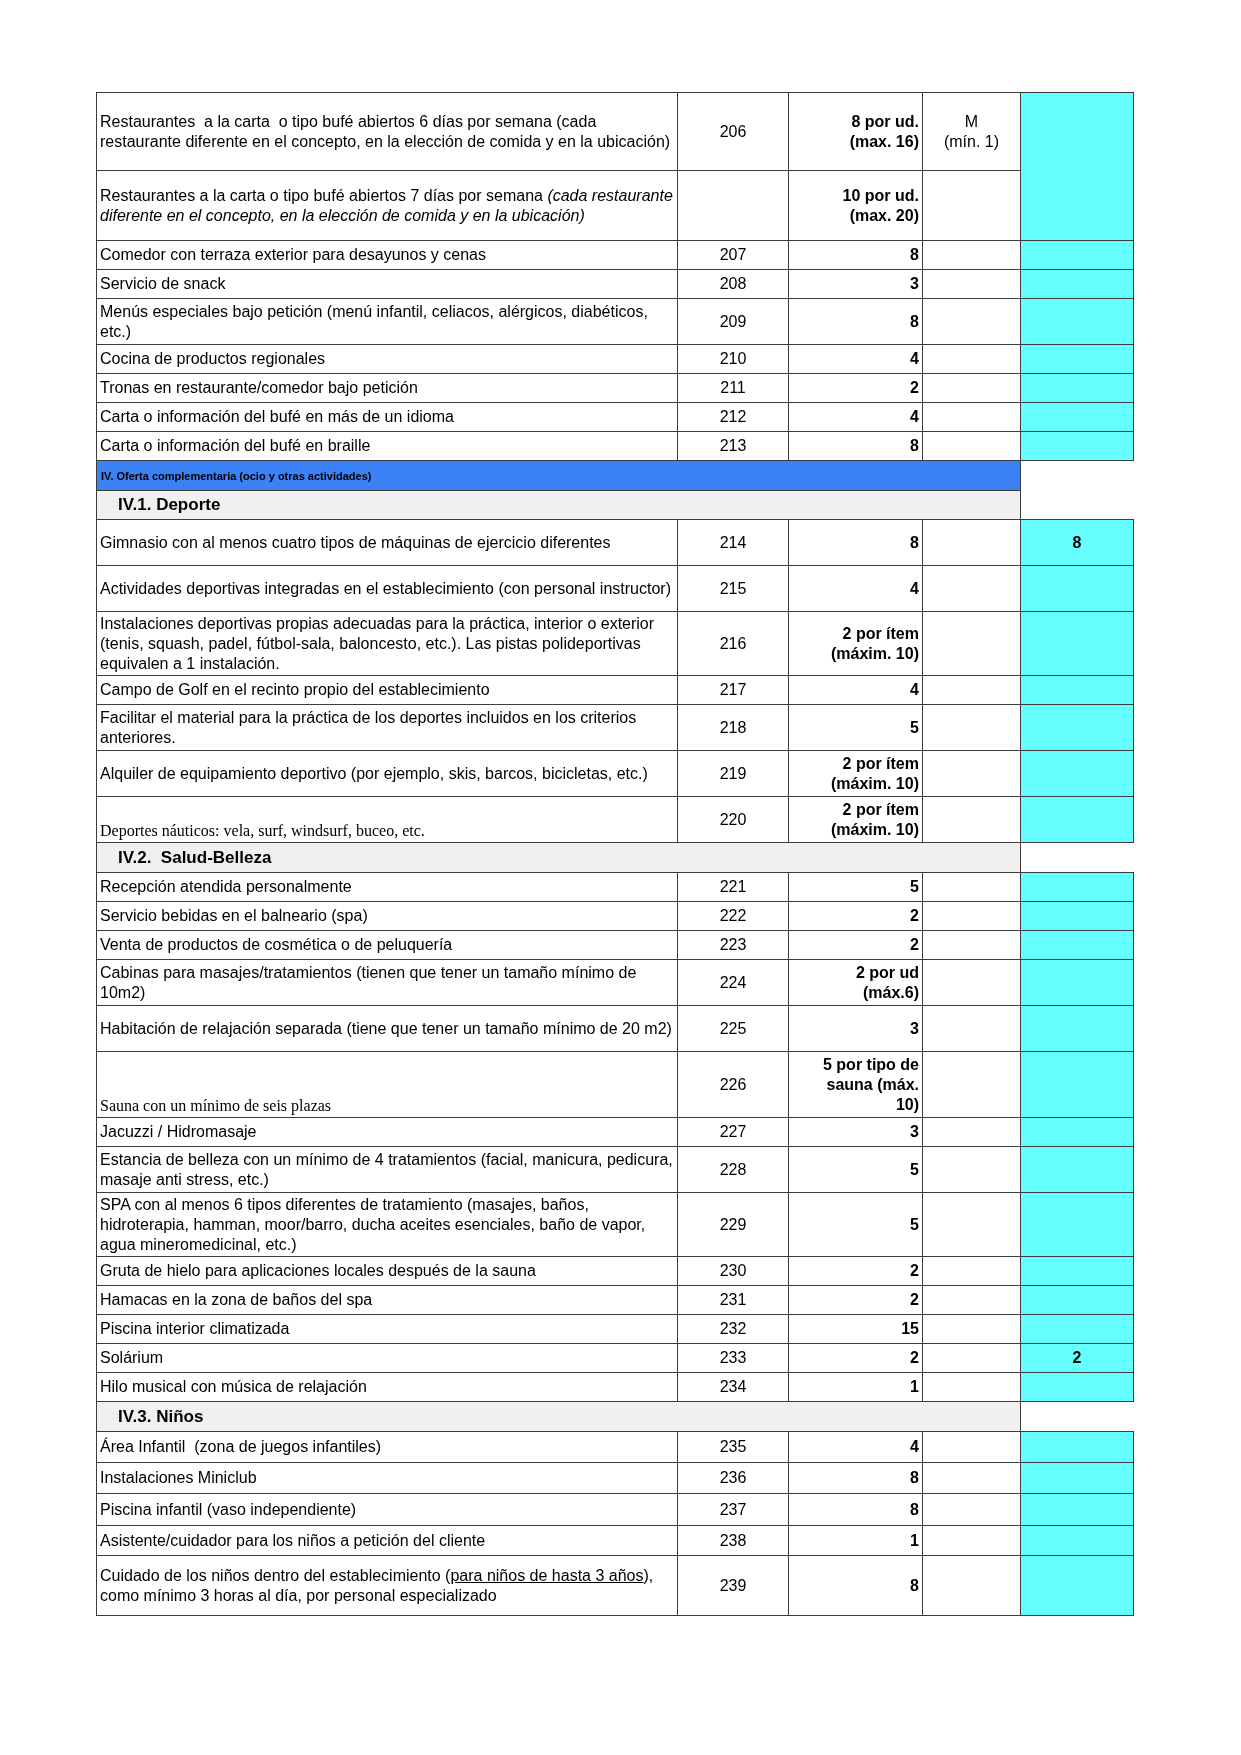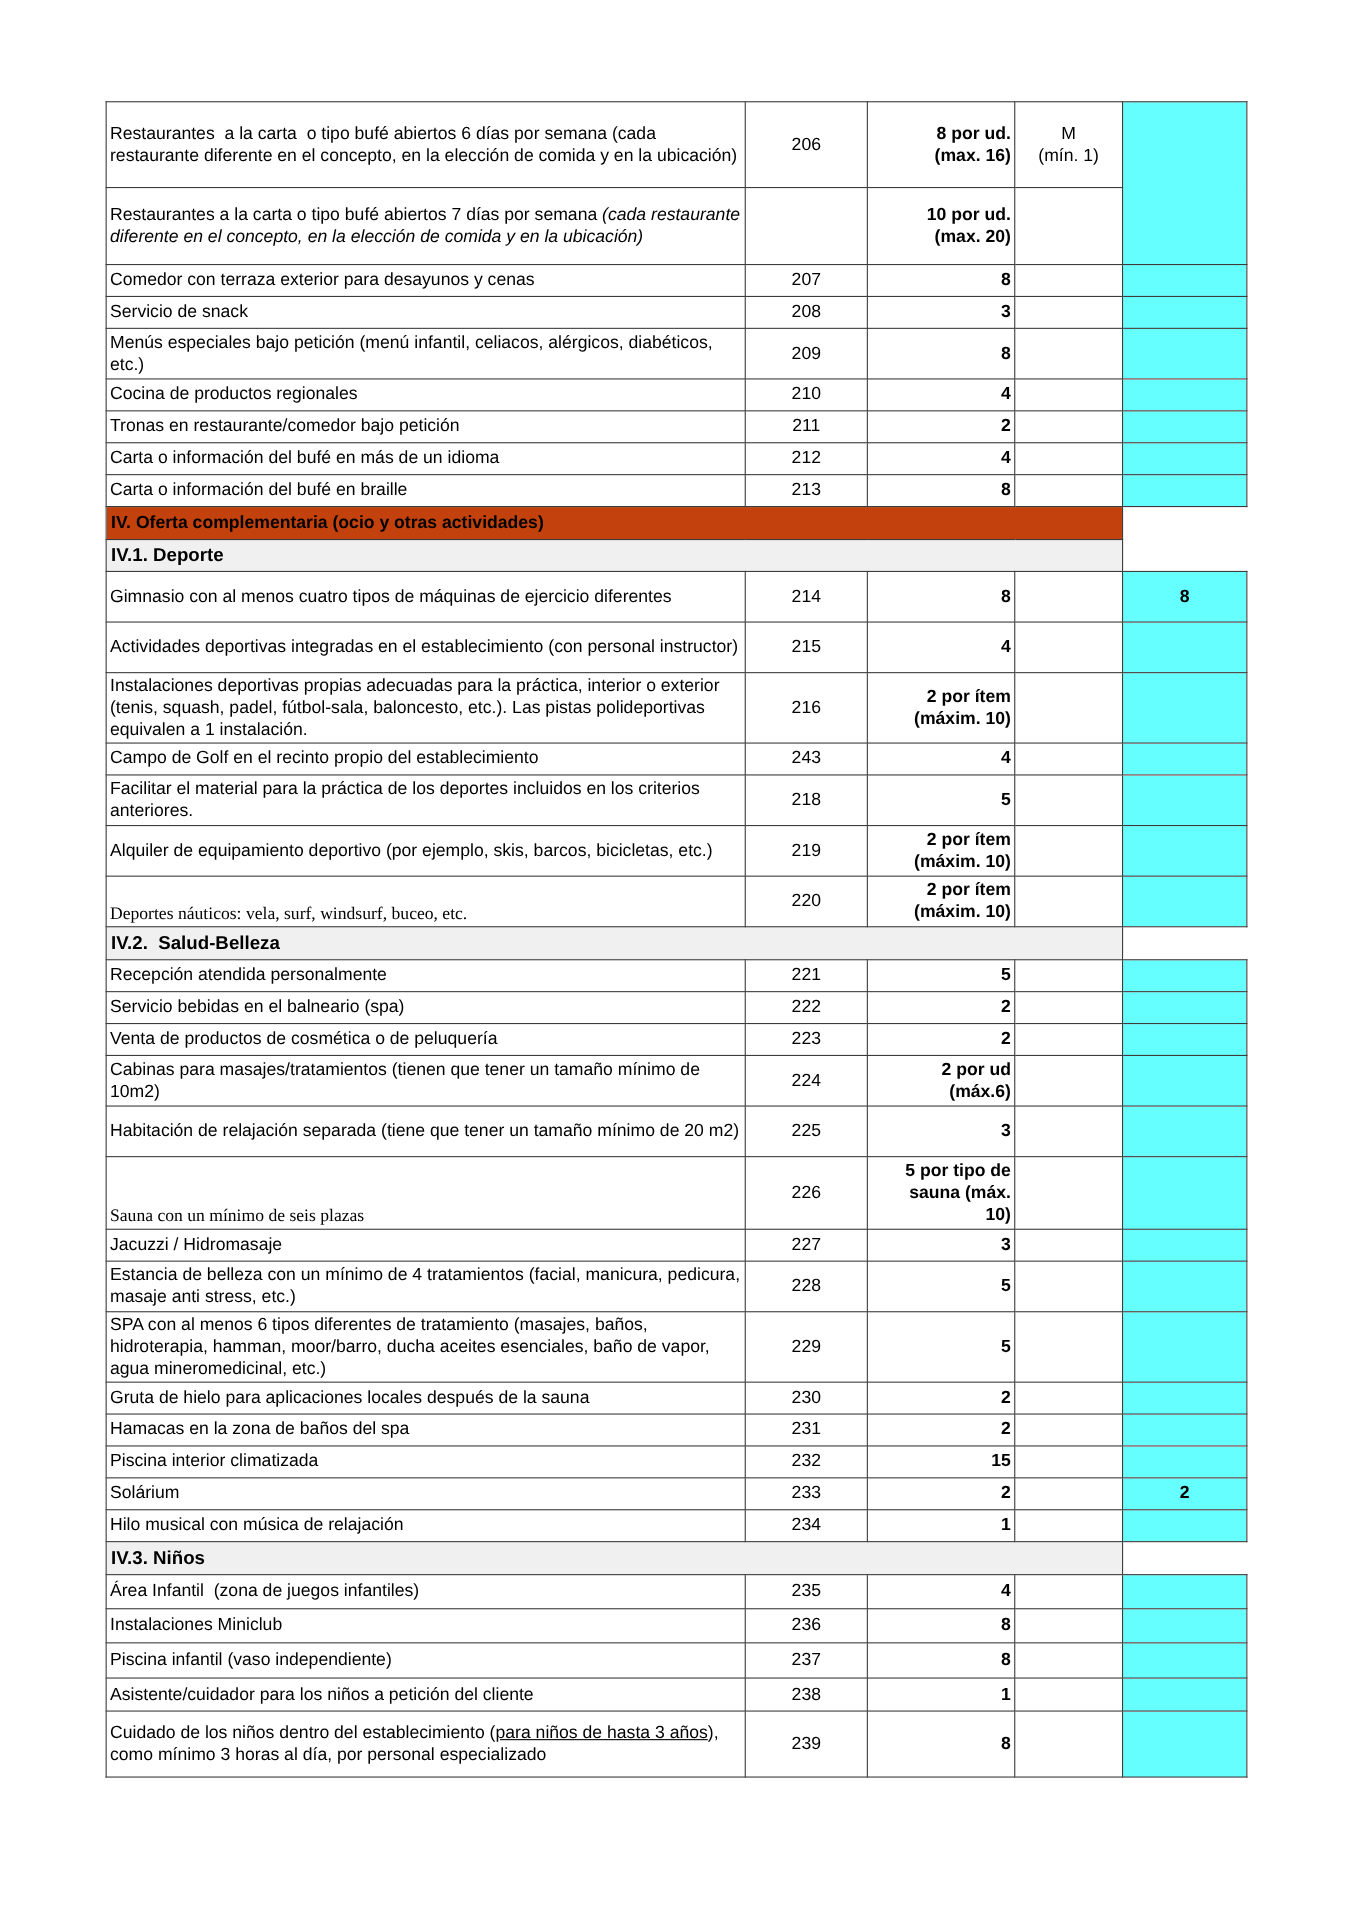--- a/index.html
+++ b/index.html
@@ -23,22 +23,22 @@
     line-height:20px;
     vertical-align:middle;
     padding:1px 3px;
     white-space:pre-wrap;
     overflow:hidden;
   }
   td.desc{text-align:left;}
   td.c{text-align:center;}
   td.pts{font-weight:bold;text-align:right;}
   td.score{background:#66FFFF;font-weight:bold;text-align:center;font-size:16px;}
-  td.section{background:#c2410c;font-weight:bold;font-size:16px;padding-left:4px;}
-  td.subsection{background:#F0F0F0;font-weight:bold;font-size:17px;padding-left:4px;}
+  td.section{background:#3b82f6;font-weight:bold;font-size:11px;padding-left:4px;}
+  td.subsection{background:#F0F0F0;font-weight:bold;font-size:17px;padding-left:21px;}
   td.blank{border:none;background:#ffffff;}
   td.vbottom{vertical-align:bottom;font-family:Liberation Serif, serif;}
   .it{font-style:italic;}
   .ul{text-decoration:underline;}
   tr.h78{height:78px;} tr.h70{height:70px;} tr.h29{height:29px;}
   tr.h46{height:46px;} tr.h64{height:64px;} tr.h66{height:66px;}
   tr.h30{height:30px;} tr.h31{height:31px;} tr.h32{height:32px;}
   tr.h60{height:60px;}
 </style>
 </head>
@@ -159,21 +159,21 @@
   <td class="desc">Instalaciones deportivas propias adecuadas para la práctica, interior o exterior (tenis, squash, padel, fútbol-sala, baloncesto, etc.). Las pistas polideportivas equivalen a 1 instalación.</td>
   <td class="c">216</td>
   <td class="pts">2 por ítem
 (máxim. 10)</td>
   <td class="c"></td>
   <td class="score"></td>
 </tr>
 
 <tr class="h29">
   <td class="desc">Campo de Golf en el recinto propio del establecimiento</td>
-  <td class="c">243</td>
+  <td class="c">217</td>
   <td class="pts">4</td>
   <td class="c"></td>
   <td class="score"></td>
 </tr>
 
 <tr class="h46">
   <td class="desc">Facilitar el material para la práctica de los deportes incluidos en los criterios anteriores.</td>
   <td class="c">218</td>
   <td class="pts">5</td>
   <td class="c"></td>

